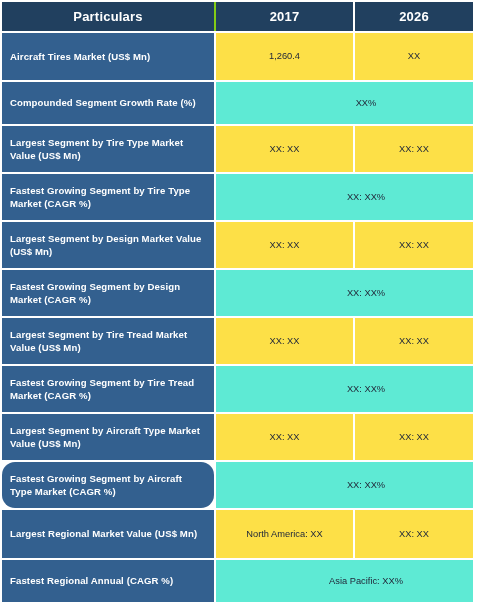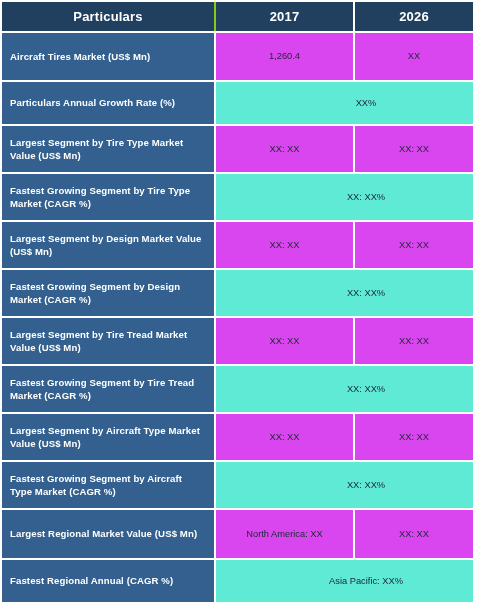--- a/index.html
+++ b/index.html
@@ -63,21 +63,21 @@
   
   td.val {
     color: #22293a;
     font-size: 9.3px;
     text-align: center;
     vertical-align: middle;
     padding: 6px 4px;
     line-height: 13px;
     border-left: 2px solid #ffffff;
   }
-  tr.shade-mid td.val { background: #d946ef; }
+  tr.shade-mid td.val { background: #fde047; }
   tr.shade-light td.val { background: #5eead4; padding-left: 47px; }
   tr.shade-mid td.val.merged,
   tr.shade-light td.val.merged { }
 </style>
 </head>
 <body>
 
 <div class="table-wrap">
   <table class="market-table">
     <colgroup>
@@ -92,21 +92,21 @@
         <th class="h-y2">2026</th>
       </tr>
     </thead>
     <tbody id="table-body">
         <tr class="shade-mid">
           <td class="lbl" style="height: 35px;">Aircraft Tires Market (US$ Mn)</td>
           <td class="val">1,260.4</td>
           <td class="val">XX</td>
         </tr>
         <tr class="shade-light">
-          <td class="lbl" style="height: 30px;">Particulars Annual Growth Rate (%)</td>
+          <td class="lbl" style="height: 30px;">Compounded Segment Growth Rate (%)</td>
           <td class="val merged" colspan="2">XX%</td>
         </tr>
         <tr class="shade-mid">
           <td class="lbl" style="height: 34px;">Largest Segment by Tire Type Market Value (US$ Mn)</td>
           <td class="val">XX: XX</td>
           <td class="val">XX: XX</td>
         </tr>
         <tr class="shade-light">
           <td class="lbl" style="height: 34px;">Fastest Growing Segment by Tire Type Market (CAGR %)</td>
           <td class="val merged" colspan="2">XX: XX%</td>
@@ -128,21 +128,21 @@
         <tr class="shade-light">
           <td class="lbl" style="height: 34px;">Fastest Growing Segment by Tire Tread Market (CAGR %)</td>
           <td class="val merged" colspan="2">XX: XX%</td>
         </tr>
         <tr class="shade-mid">
           <td class="lbl" style="height: 34px;">Largest Segment by Aircraft Type Market Value (US$ Mn)</td>
           <td class="val">XX: XX</td>
           <td class="val">XX: XX</td>
         </tr>
         <tr class="shade-light">
-          <td class="lbl" style="height: 34px;">Fastest Growing Segment by Aircraft Type Market (CAGR %)</td>
+          <td class="lbl" style="height: 34px; border-radius: 13px;">Fastest Growing Segment by Aircraft Type Market (CAGR %)</td>
           <td class="val merged" colspan="2">XX: XX%</td>
         </tr>
         <tr class="shade-mid">
           <td class="lbl" style="height: 36px;">Largest Regional Market Value (US$ Mn)</td>
           <td class="val">North America: XX</td>
           <td class="val">XX: XX</td>
         </tr>
         <tr class="shade-light">
           <td class="lbl" style="height: 30px;">Fastest Regional Annual (CAGR %)</td>
           <td class="val merged" colspan="2">Asia Pacific: XX%</td>

